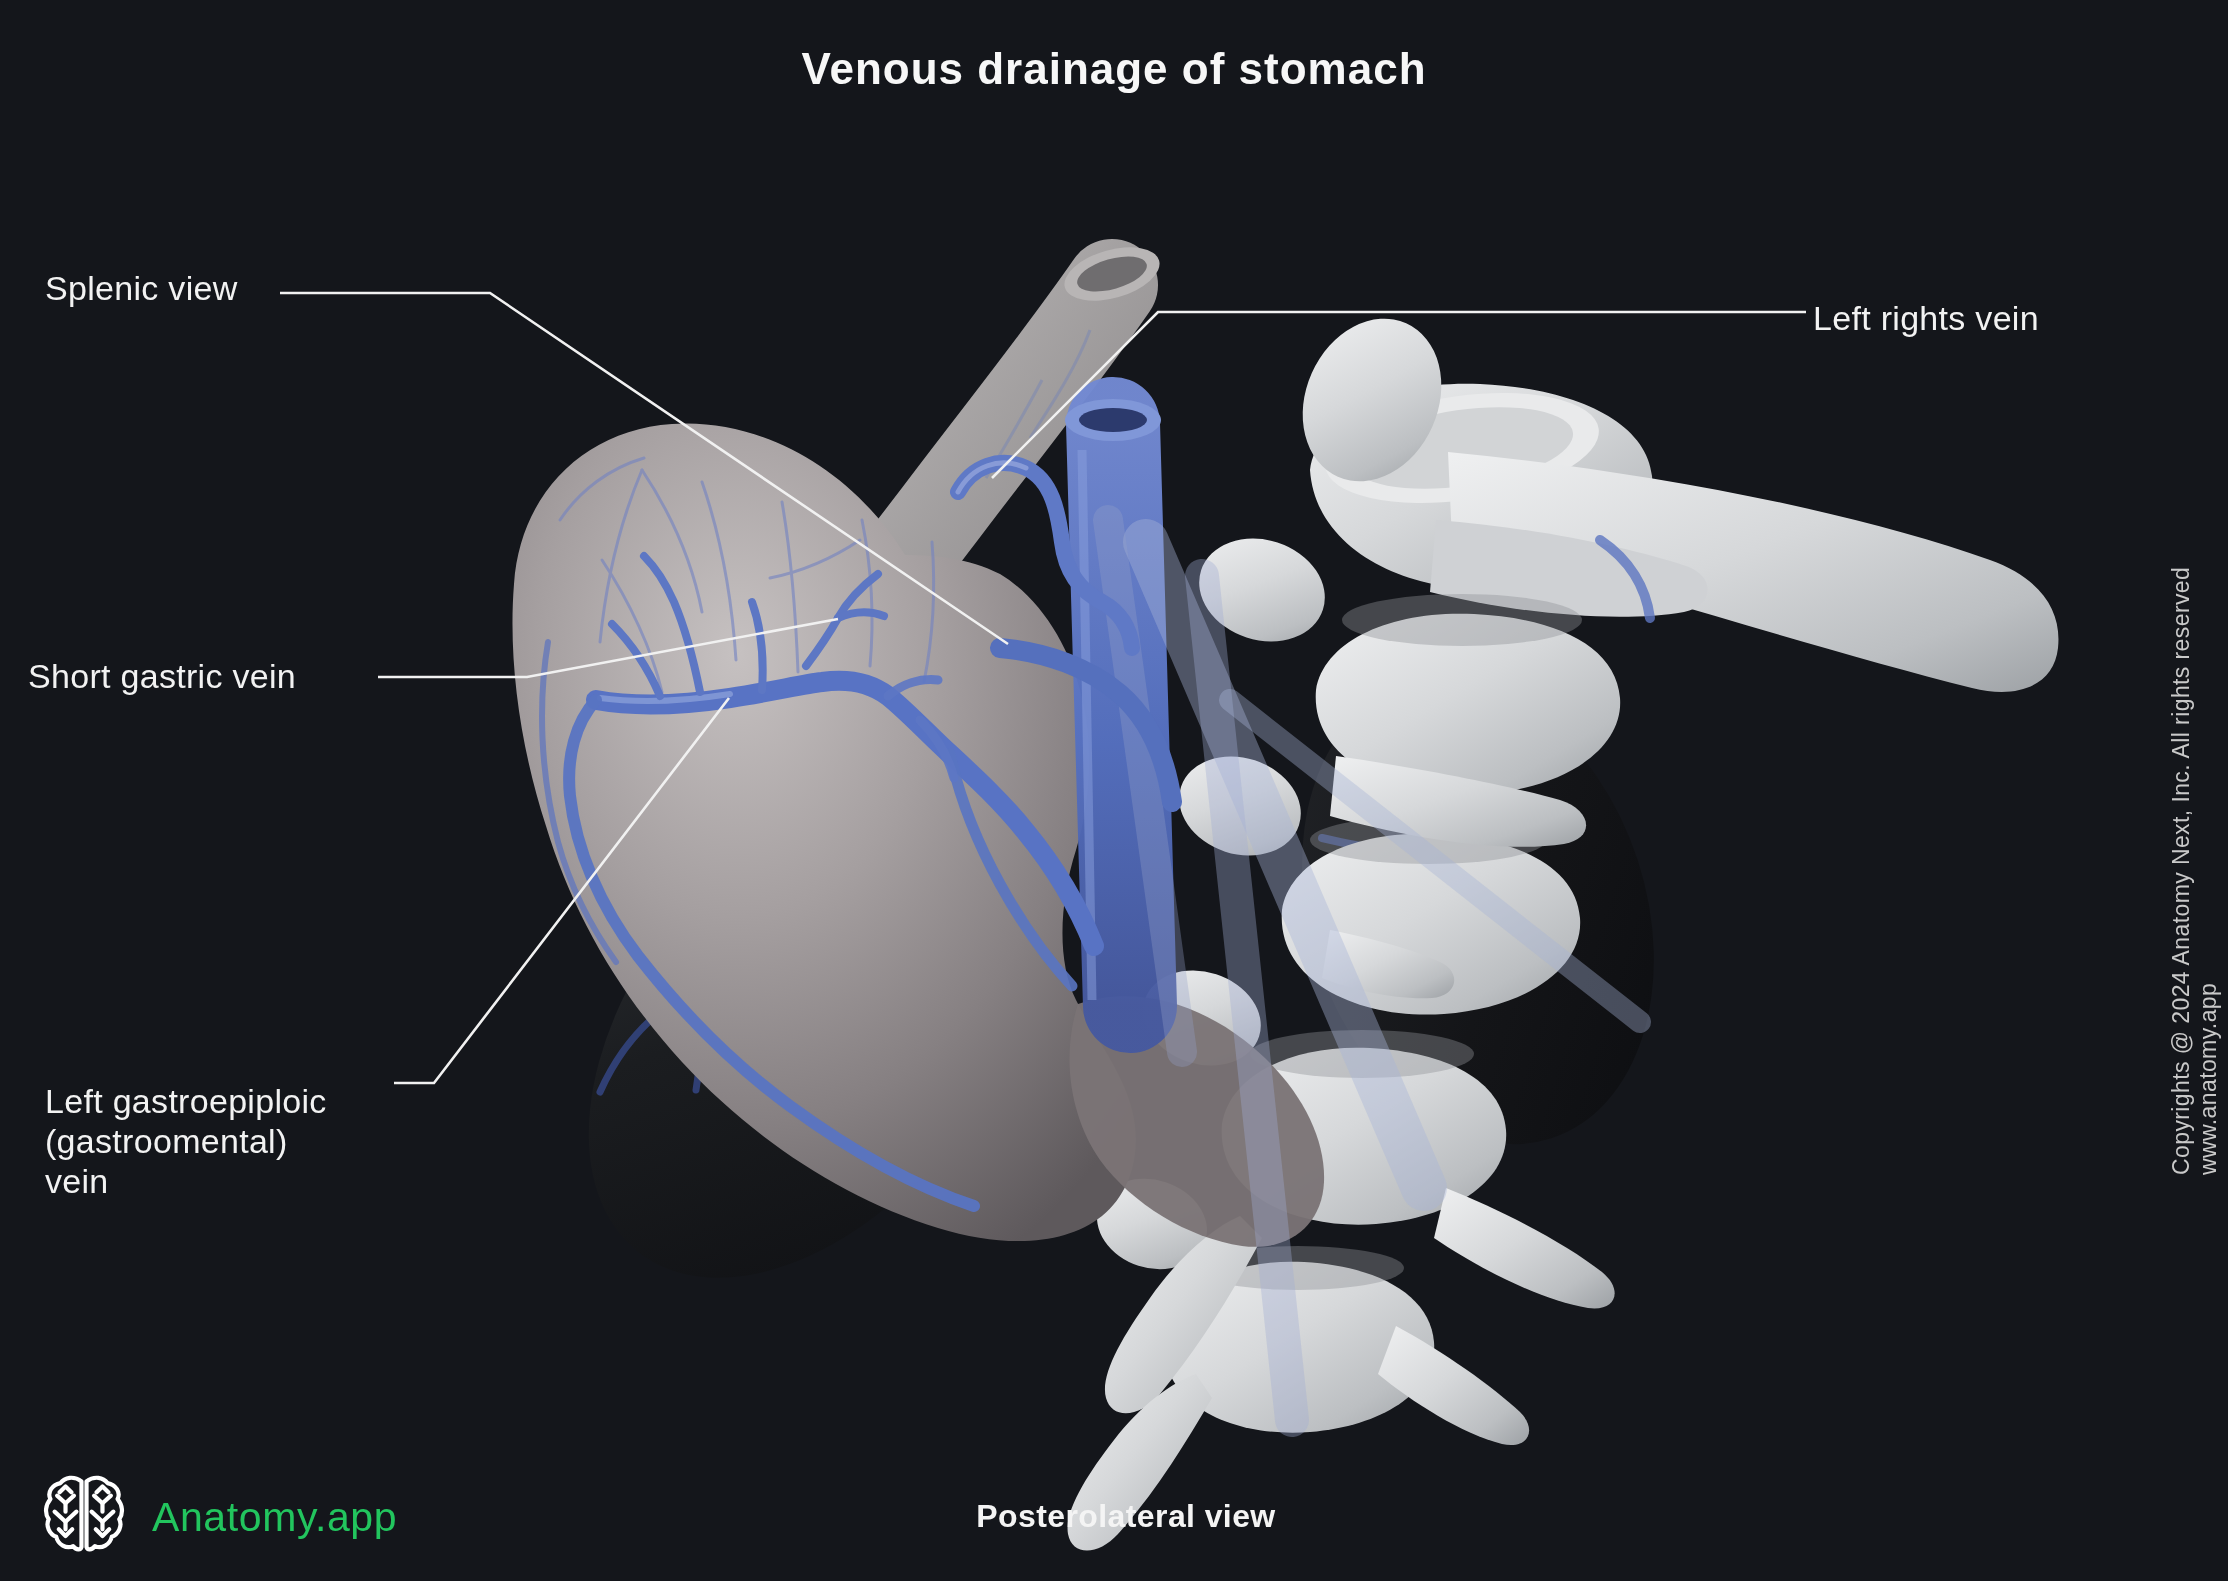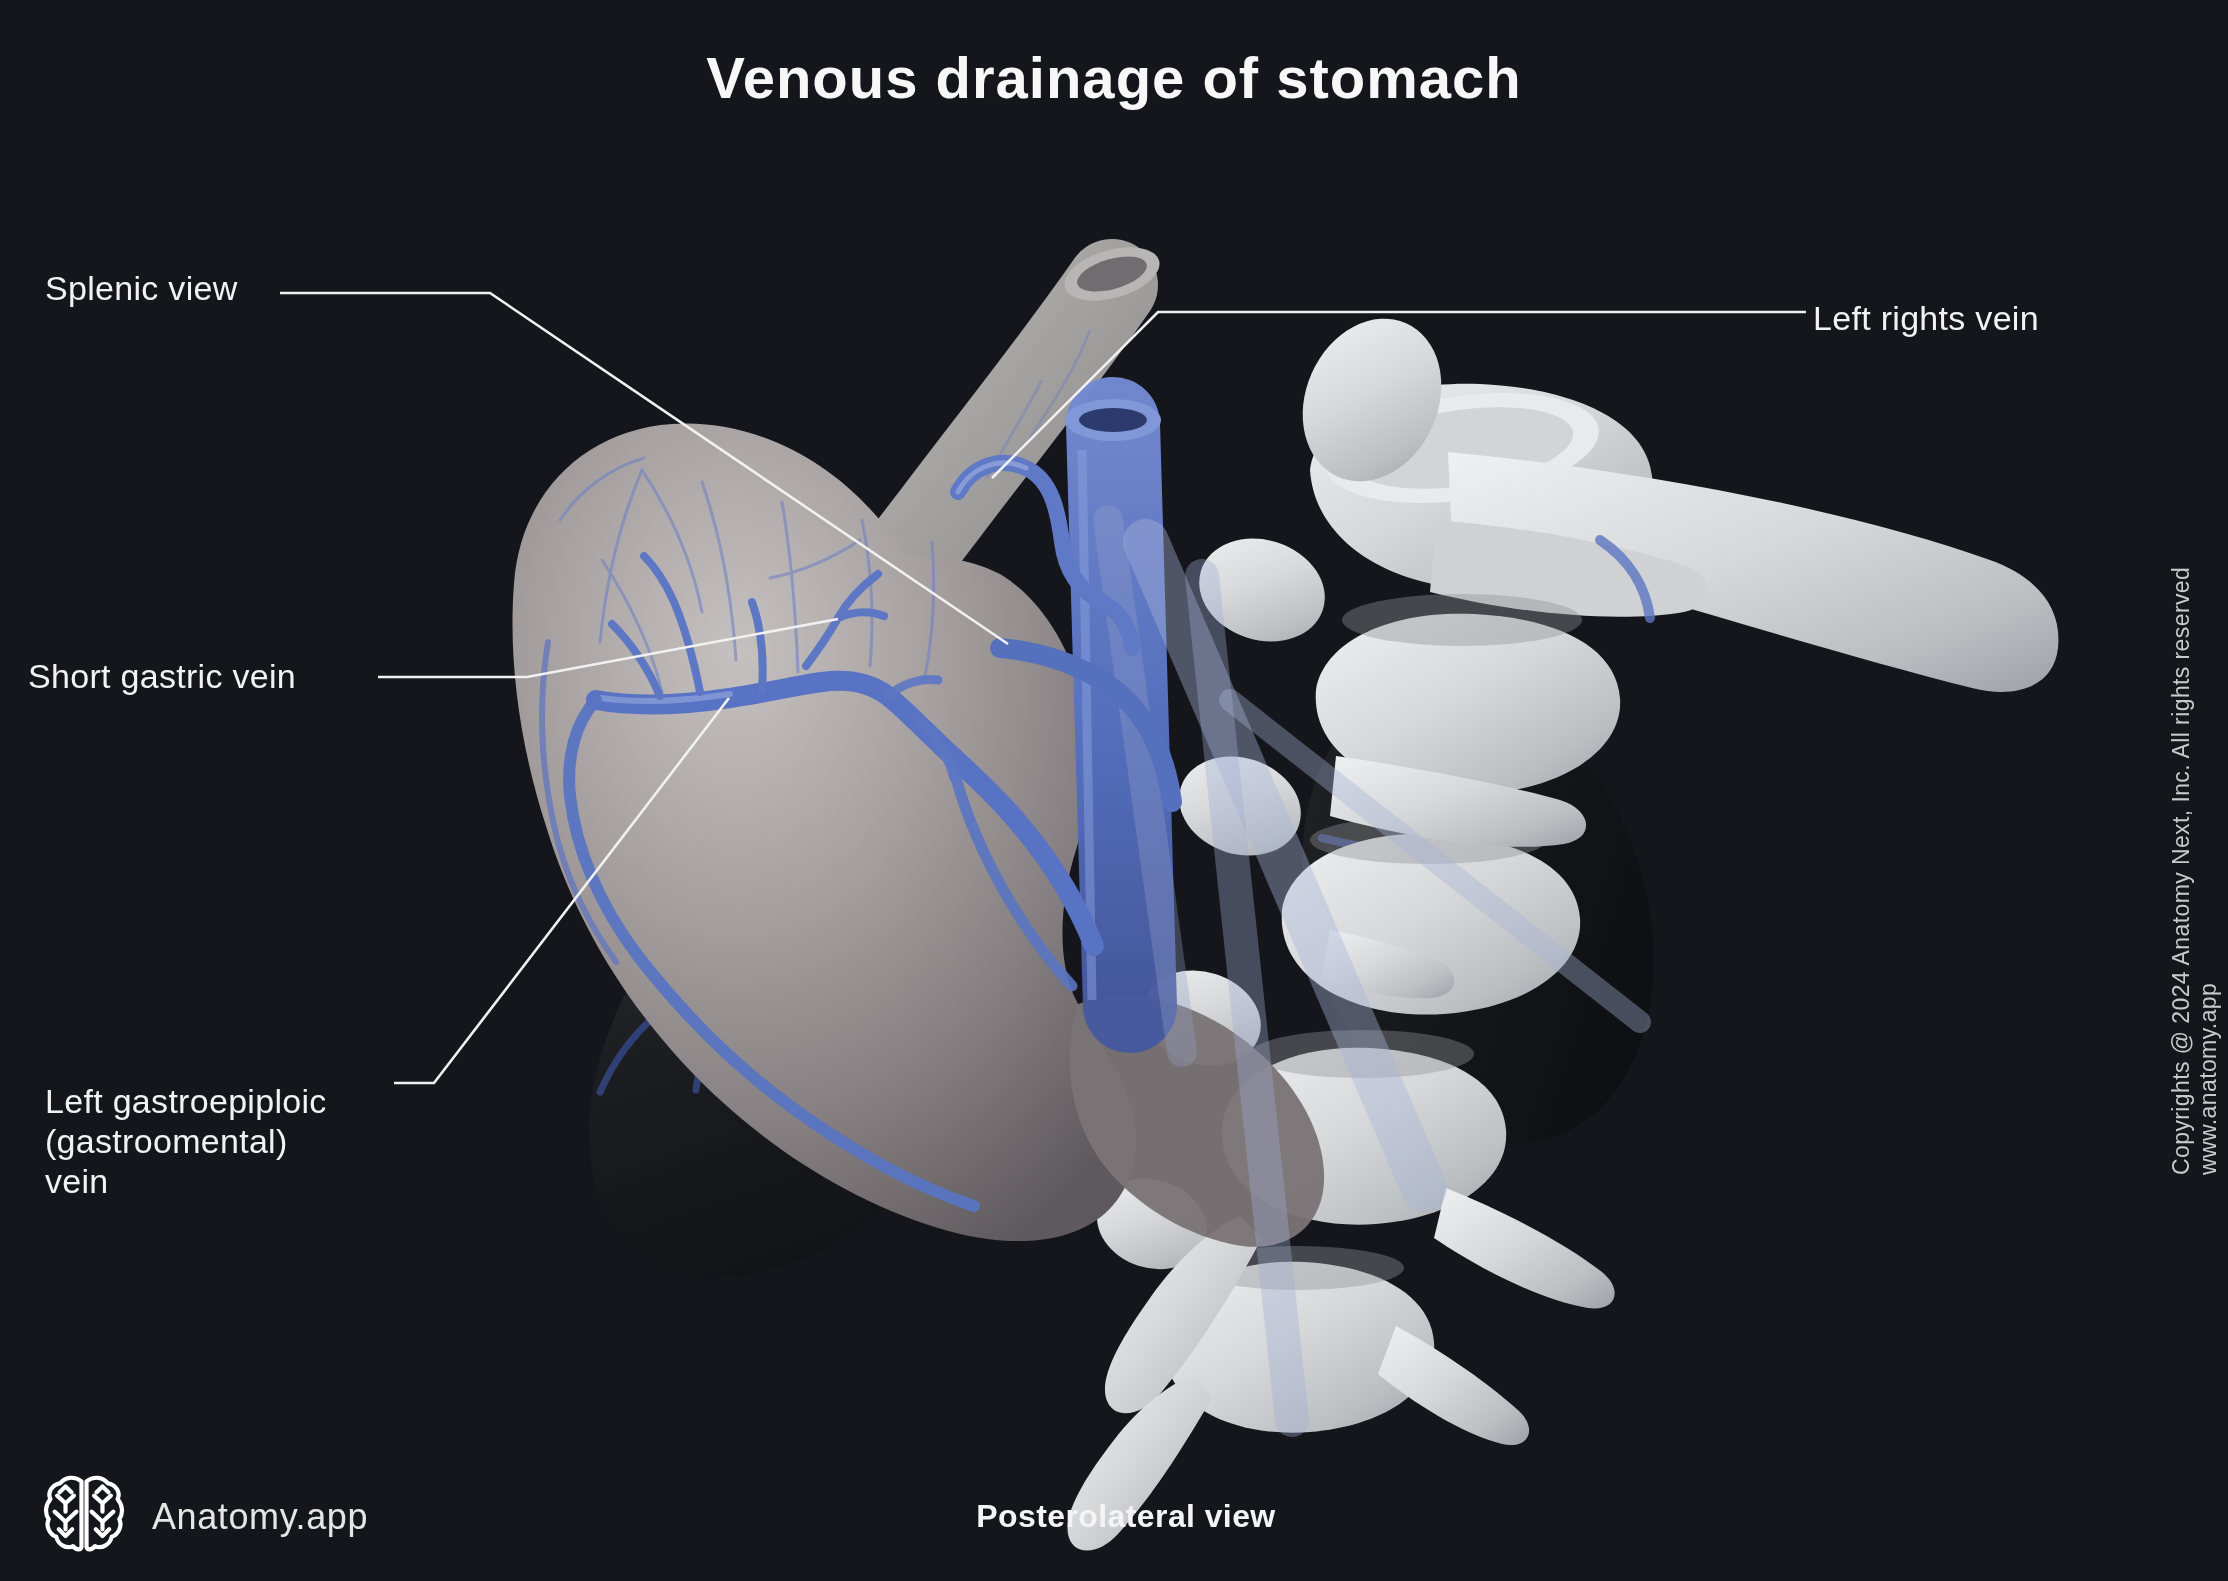--- a/index.html
+++ b/index.html
@@ -1,30 +1,30 @@
 <!DOCTYPE html>
 <html><head>
 <meta charset="utf-8">
 <style>
   html,body{margin:0;padding:0;background:#14161b;}
   .canvas{position:relative;width:2228px;height:1581px;background:#14161b;overflow:hidden;
           font-family:"Liberation Sans",sans-serif;}
   svg.scene{position:absolute;left:0;top:0;}
   .page-title{position:absolute;left:0;right:0;top:44px;text-align:center;
-      font-size:58px;font-weight:bold;color:#f7f7f7;letter-spacing:1px;}
+      font-size:44px;font-weight:bold;color:#f7f7f7;letter-spacing:1px;}
   .anat-label{position:absolute;color:#f2f2f2;font-size:34px;font-weight:500;
       letter-spacing:.3px;white-space:pre-line;line-height:1.18;}
   .lbl-splenic{left:45px;top:268px;}
   .lbl-left-gastric{left:1813px;top:298px;}
   .lbl-short-gastric{left:28px;top:656px;}
   .lbl-gastroepiploic{left:45px;top:1053px;margin-top:28px;}
   .view-caption{position:absolute;left:24px;right:0;top:1498px;text-align:center;
       font-size:32px;color:#f4f4f4;font-weight:700;letter-spacing:.4px;}
   .brand{position:absolute;left:42px;top:1473px;display:flex;align-items:center;gap:26px;}
-  .brand-name{color:#e5e5e5;font-size:36px;letter-spacing:.6px;}
+  .brand-name{color:#22c55e;font-size:41px;letter-spacing:.6px;}
   .copyright{position:absolute;right:6px;top:385px;height:790px;color:#c9c9c9;font-size:23px;
       letter-spacing:.4px;writing-mode:vertical-rl;transform:rotate(180deg);
       display:flex;align-items:center;}
 </style>
 </head>
 <body>
 
 <div class="canvas">
 
   <svg class="scene" width="2228" height="1581" viewBox="0 0 2228 1581">

